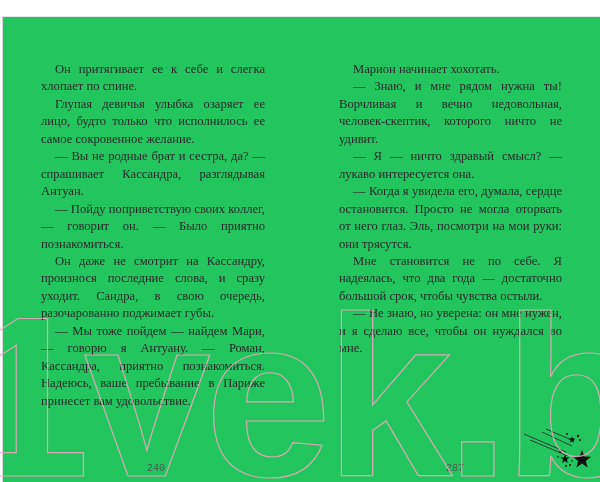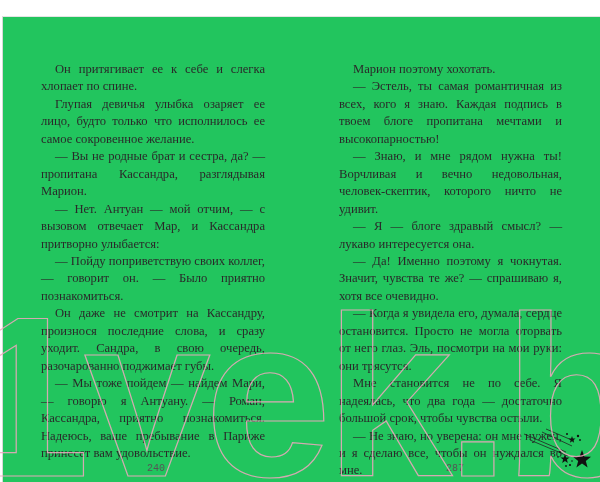--- a/index.html
+++ b/index.html
@@ -33,35 +33,32 @@
     }
     .stars { position: absolute; left: 522px; top: 428px; width: 70px; height: 46px; }
   </style>
 </head>
 <body>
 
 <div class="spread">
   <div class="page-text left">
     <p>Он притягивает ее к себе и слегка хлопает по спине.</p>
     <p>Глупая девичья улыбка озаряет ее лицо, будто только что исполнилось ее самое сокровенное желание.</p>
-    <p>— Вы не родные брат и сестра, да? — пропитана Кассандра, разглядывая Марион.</p>
-    <p>— Нет. Антуан — мой отчим, — с вызовом отвечает Мар, и Кассандра притворно улыбается:</p>
+    <p>— Вы не родные брат и сестра, да? — спрашивает Кассандра, разглядывая Антуан.</p>
     <p>— Пойду поприветствую своих коллег, — говорит он. — Было приятно познакомиться.</p>
     <p>Он даже не смотрит на Кассандру, произнося последние слова, и сразу уходит. Сандра, в свою очередь, разочарованно поджимает губы.</p>
     <p>— Мы тоже пойдем — найдем Мари, — говорю я Антуану. — Роман, Кассандра, приятно познакомиться. Надеюсь, ваше пребывание в Париже принесет вам удовольствие.</p>
 
   </div>
   <div class="page-num left">240</div>
 
   <div class="page-text right">
-    <p>Марион поэтому хохотать.</p>
-    <p>— Эстель, ты самая романтичная из всех, кого я знаю. Каждая подпись в твоем блоге пропитана мечтами и высокопарностью!</p>
+    <p>Марион начинает хохотать.</p>
     <p>— Знаю, и мне рядом нужна ты! Ворчливая и вечно недовольная, человек-скептик, которого ничто не удивит.</p>
-    <p>— Я — блоге здравый смысл? — лукаво интересуется она.</p>
-    <p>— Да! Именно поэтому я чокнутая. Значит, чувства те же? — спрашиваю я, хотя все очевидно.</p>
+    <p>— Я — ничто здравый смысл? — лукаво интересуется она.</p>
     <p>— Когда я увидела его, думала, сердце остановится. Просто не могла оторвать от него глаз. Эль, посмотри на мои руки: они трясутся.</p>
     <p>Мне становится не по себе. Я надеялась, что два года — достаточно большой срок, чтобы чувства остыли.</p>
     <p>— Не знаю, но уверена: он мне нужен, и я сделаю все, чтобы он нуждался во мне.</p>
 
   </div>
   <div class="page-num right">287</div>
 </div>
 
 <svg class="stars" viewBox="0 0 70 46">
   <line x1="2" y1="6" x2="44" y2="24" stroke="#222" stroke-width="0.8"></line>

